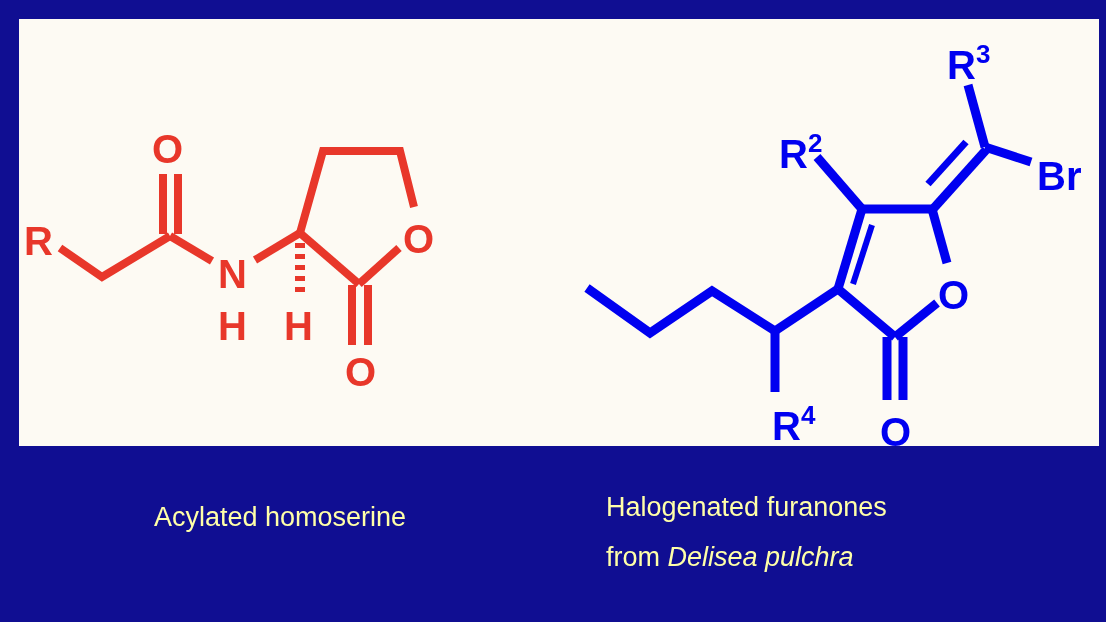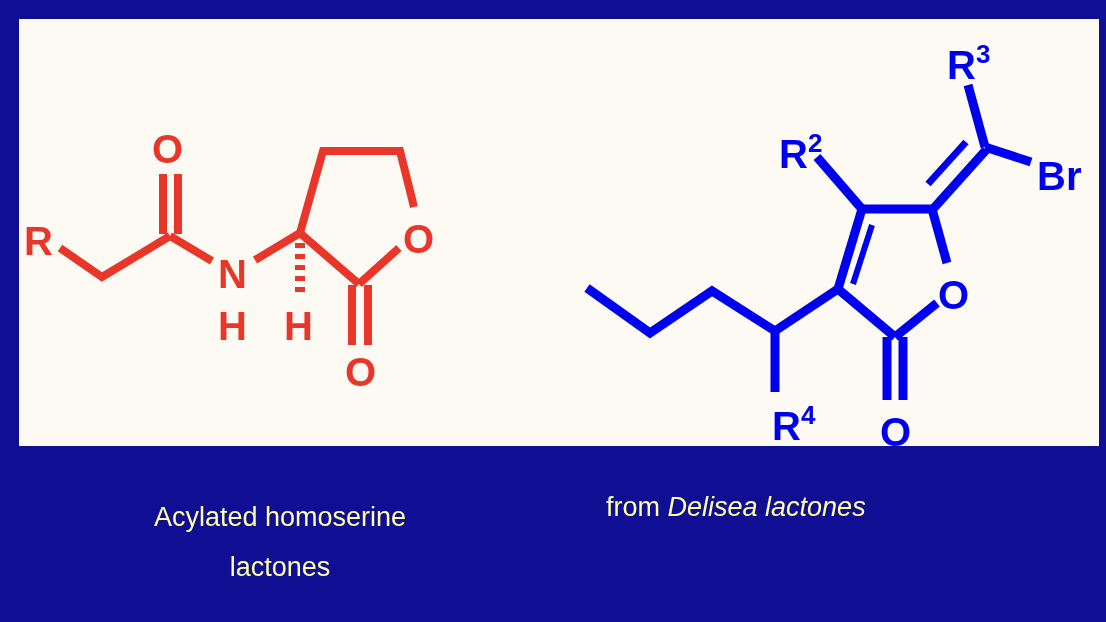--- a/index.html
+++ b/index.html
@@ -148,19 +148,19 @@
         <text x="772" y="440" font-size="40"><tspan>R</tspan><tspan font-size="26" dy="-16">4</tspan></text>
         <text x="1037" y="190" font-size="40">Br</text>
         <text x="938" y="309" font-size="40">O</text>
         <text x="880" y="446" font-size="40">O</text>
       </g>
     </g>
   </svg>
 
   <div id="caption-left" class="caption">
     <div>Acylated homoserine</div>
-    <div>lactones</div>
   </div>
 
   <div id="caption-right" class="caption">
-    <div><span style="white-space:pre">from </span><span class="italic">Delisea lactones</span></div>
+    <div>Halogenated furanones</div>
+    <div><span style="white-space:pre">from </span><span class="italic">Delisea pulchra</span></div>
   </div>
 </div>
 
 </body></html>

